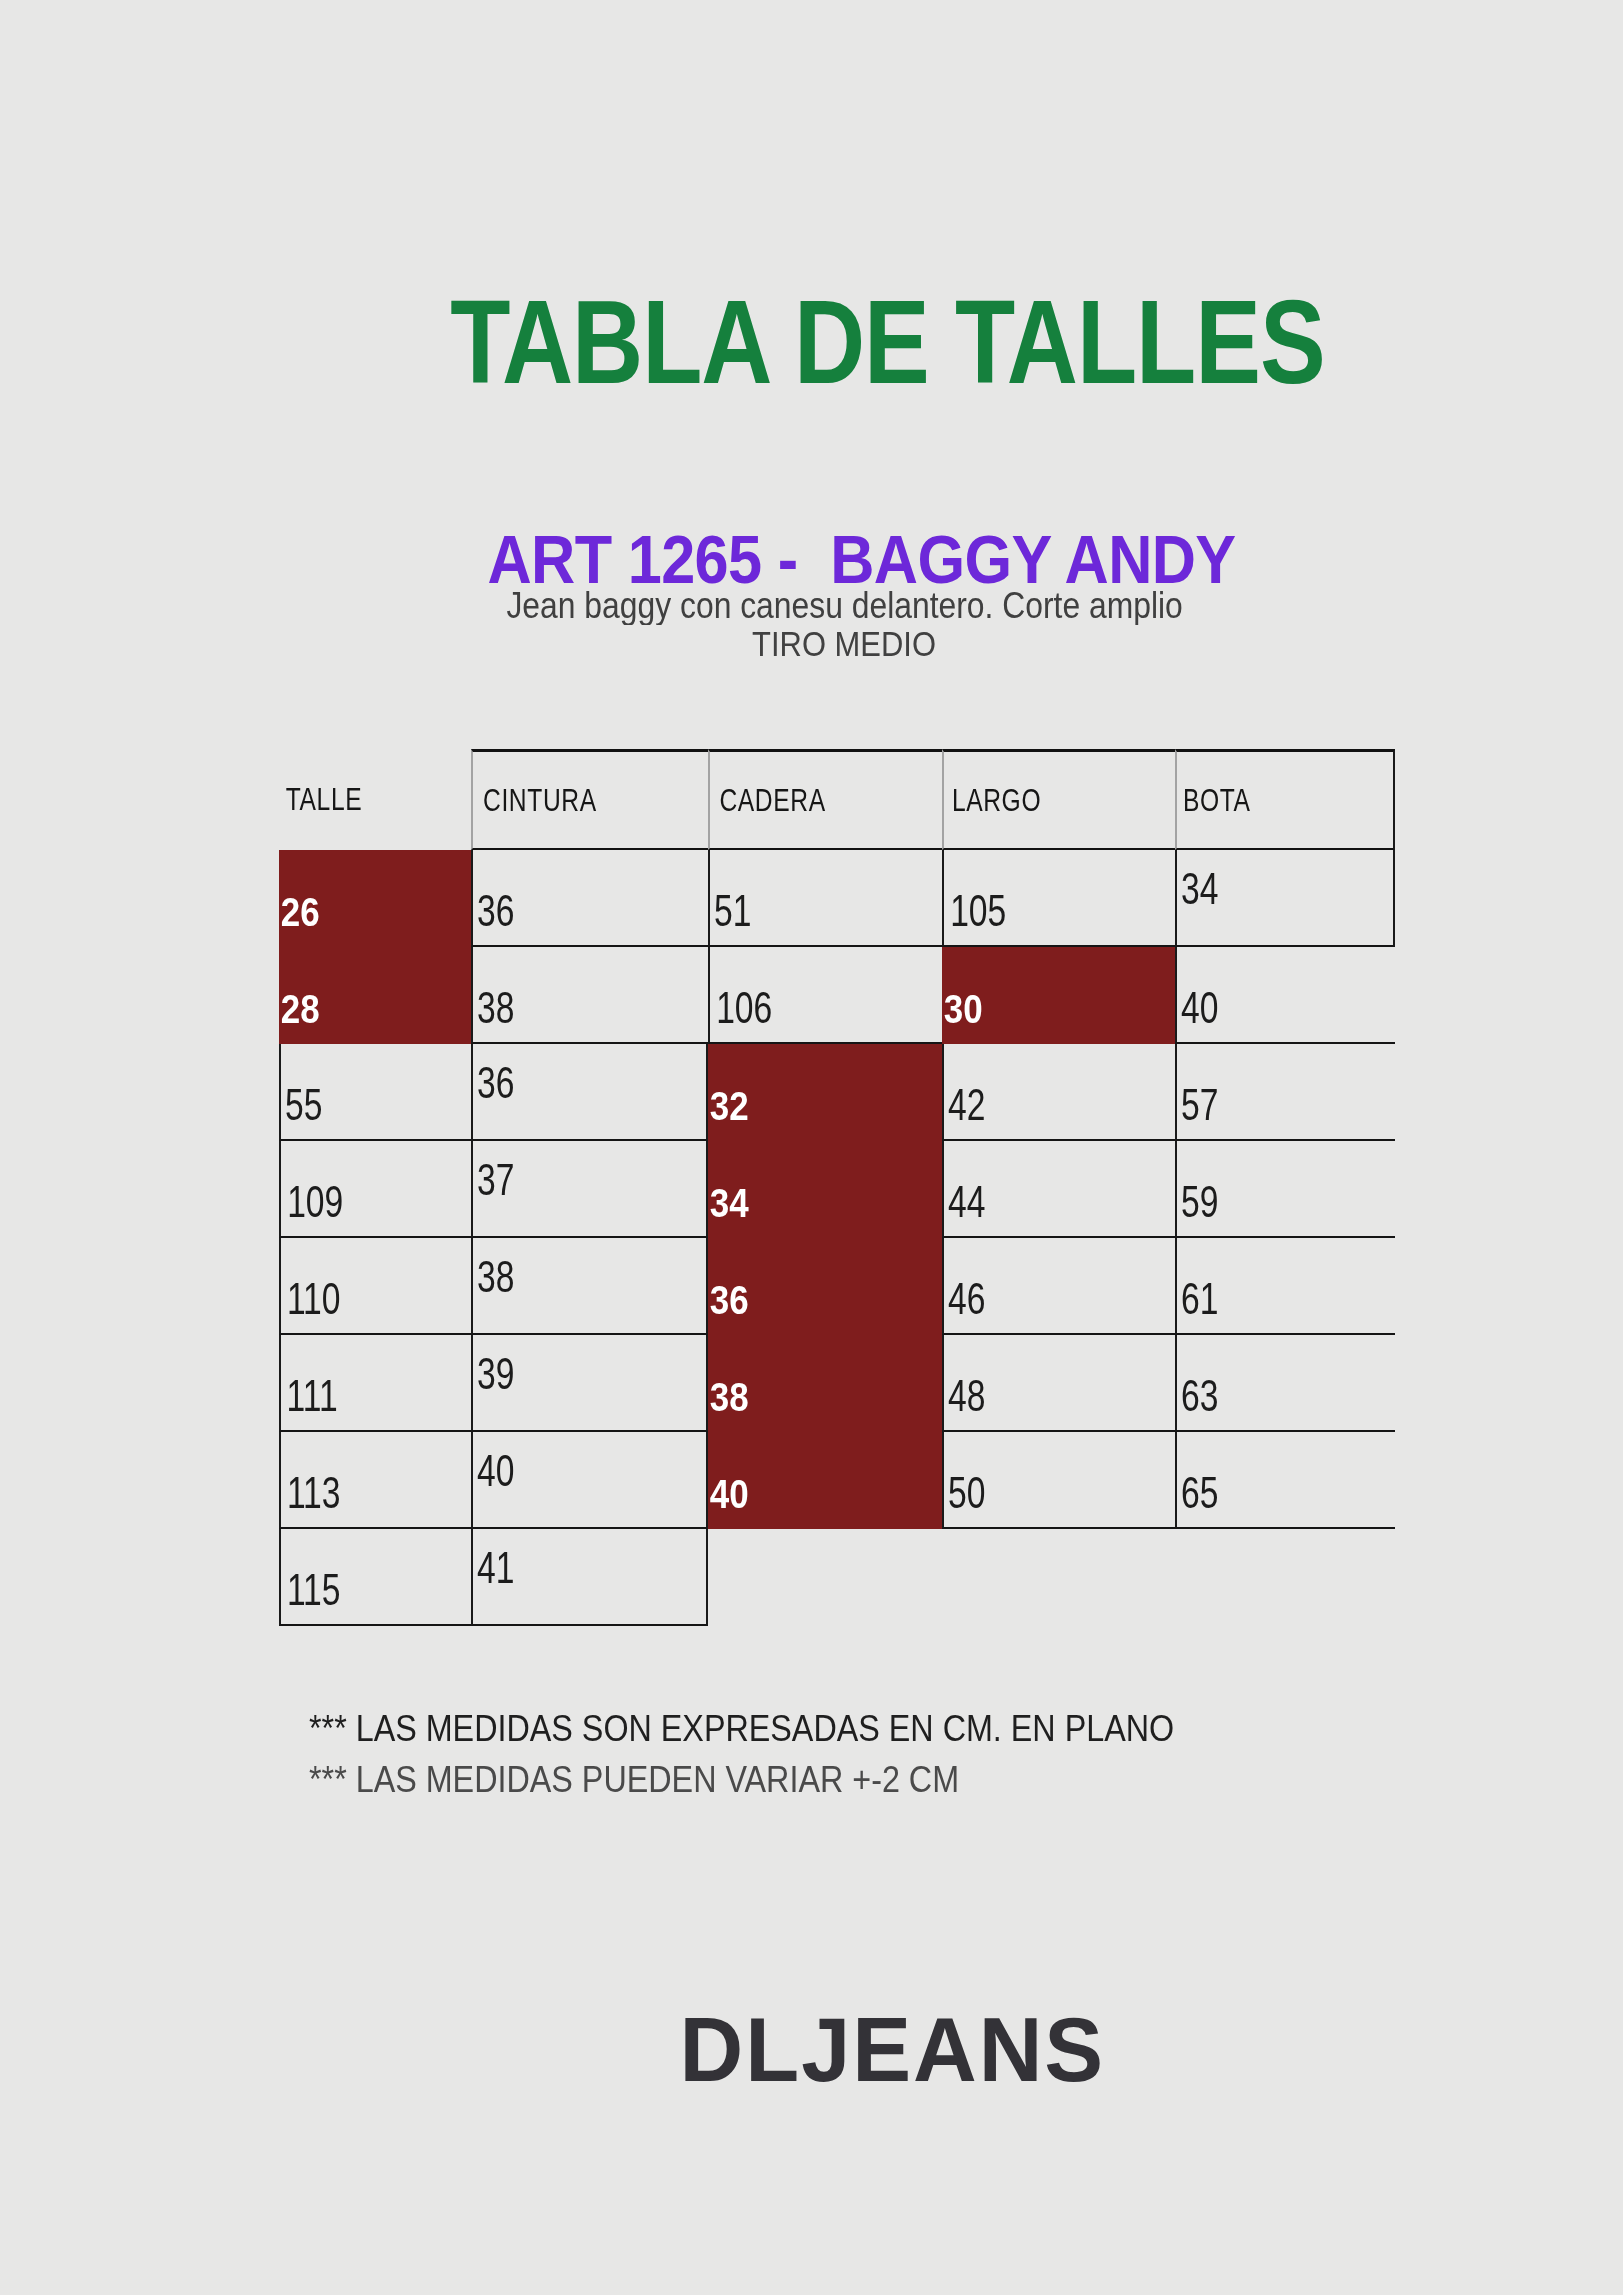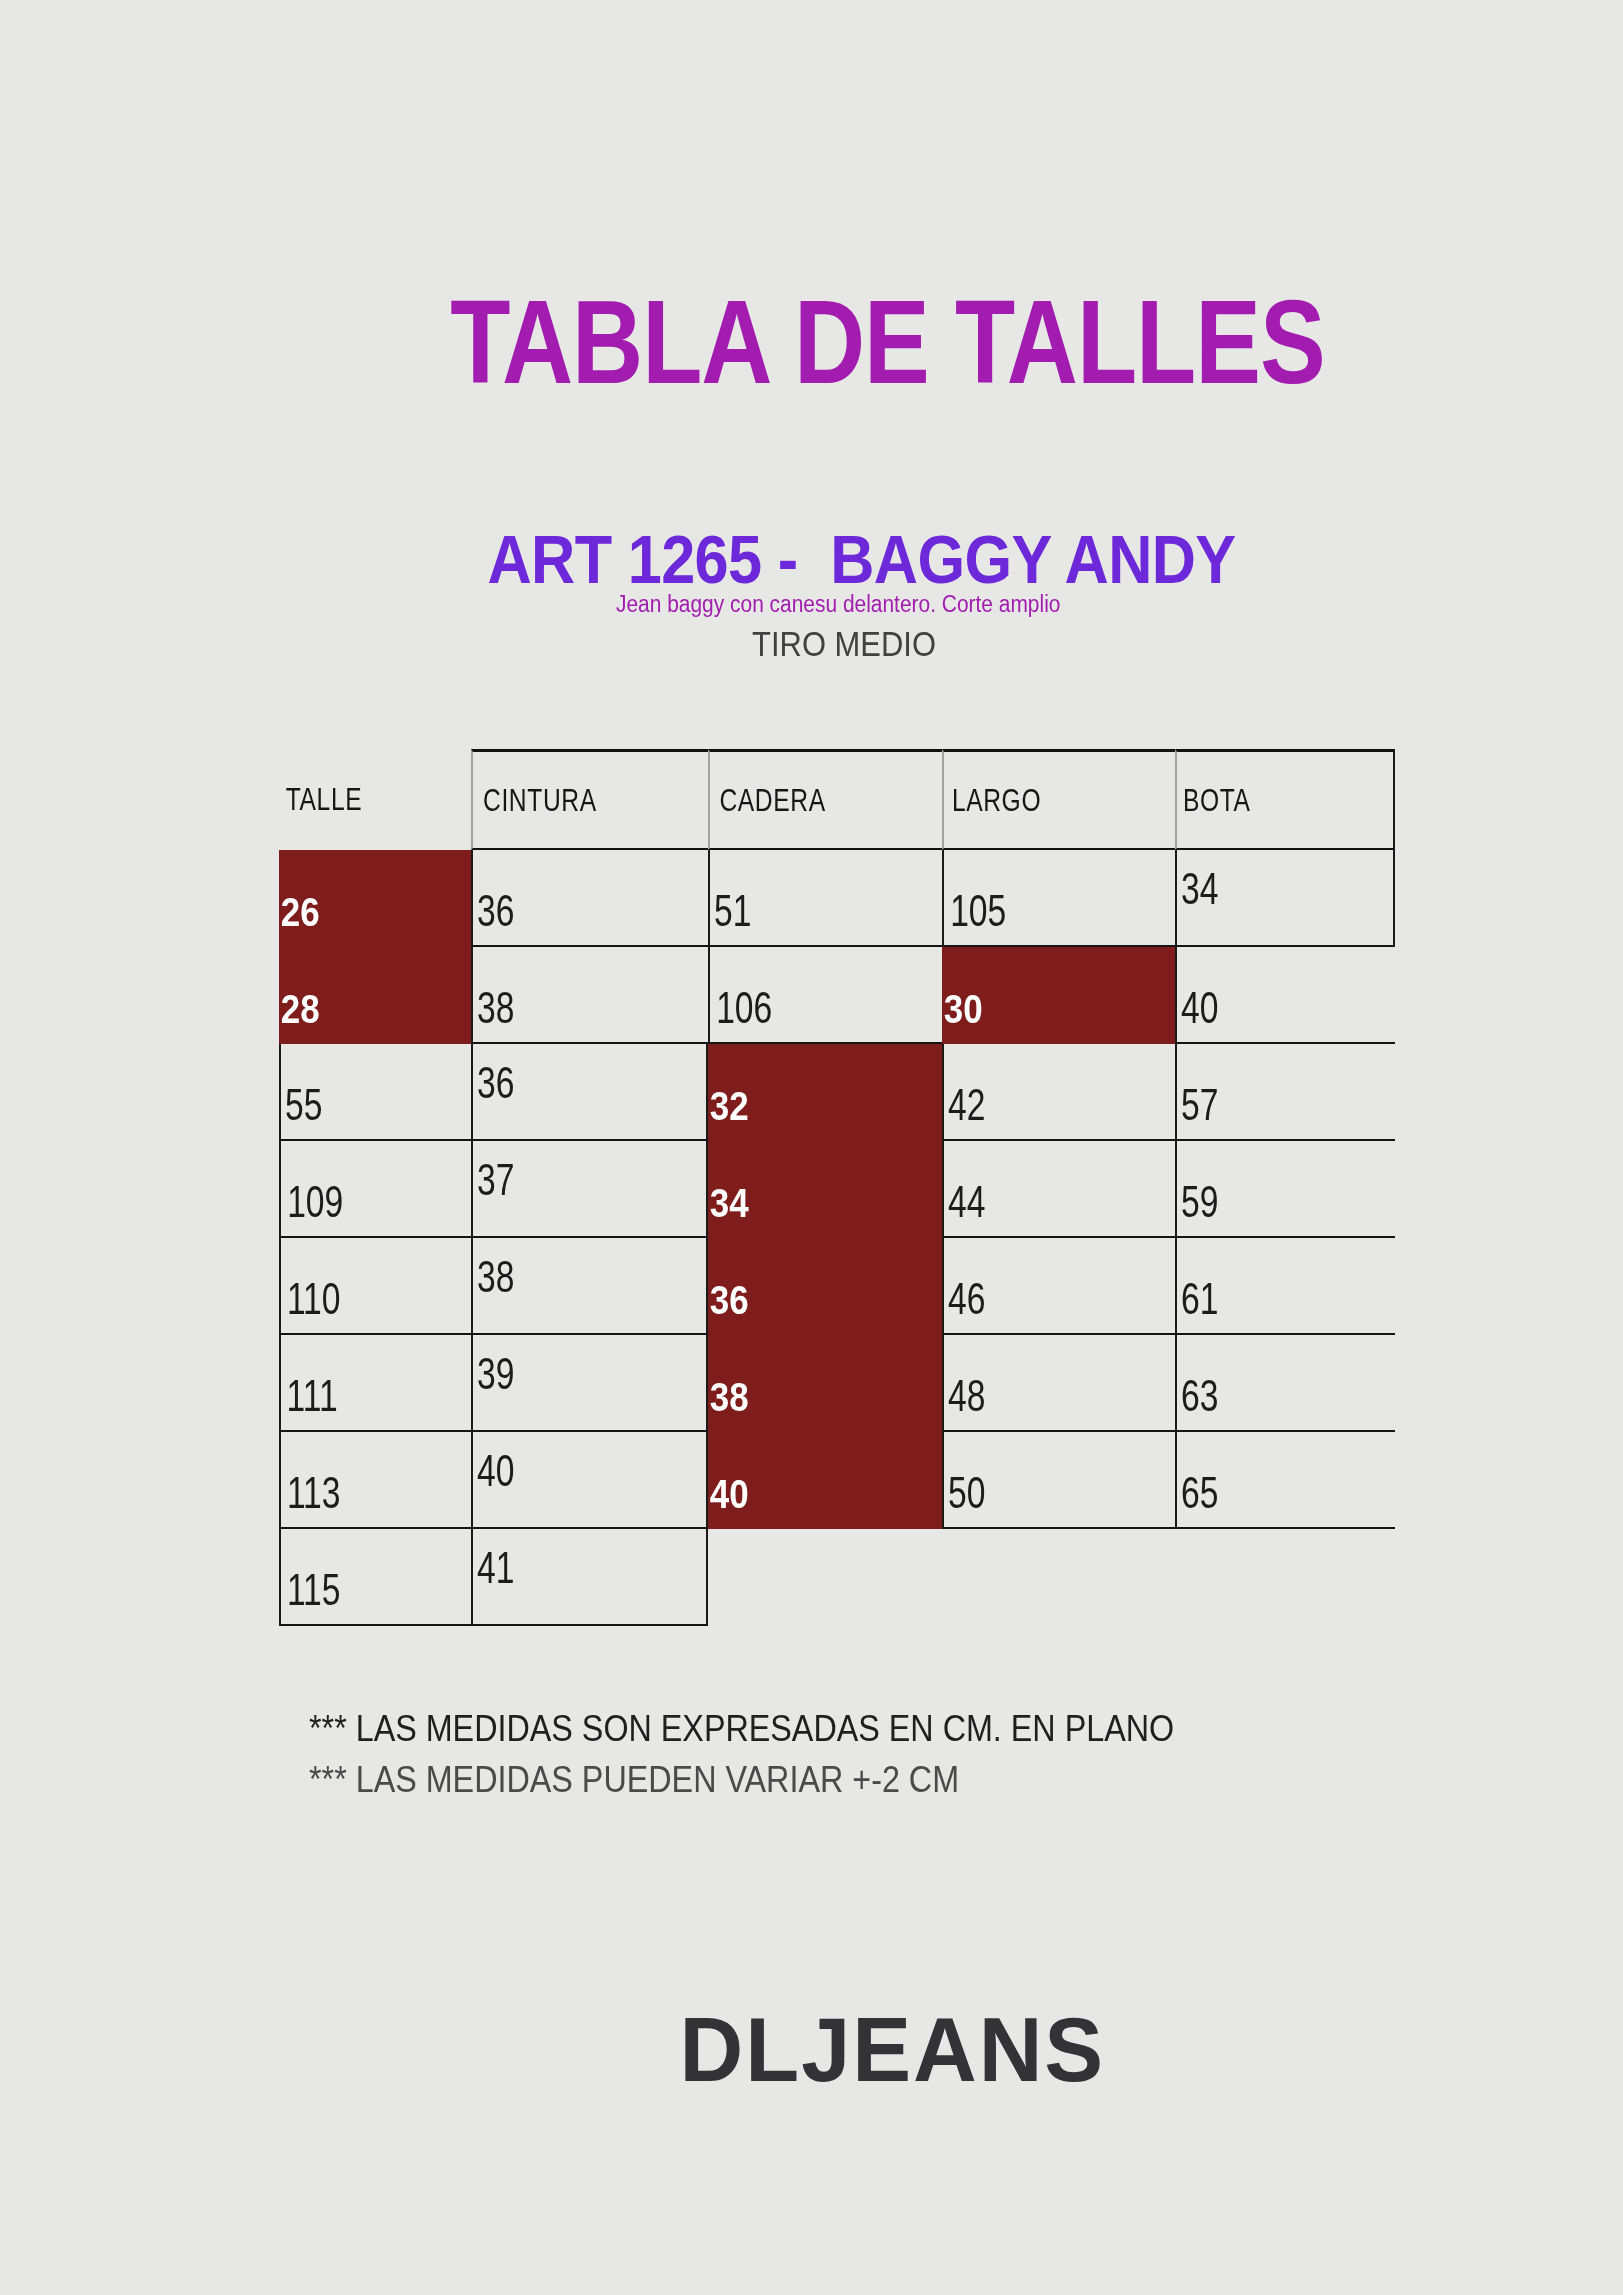--- a/index.html
+++ b/index.html
@@ -25,39 +25,39 @@
   .squeeze {
     display: inline-block;
     transform-origin: center center;
   }
   
   .main-title {
     top: 171px;
     font-size: 116px;
     line-height: 114px;
     font-weight: bold;
-    color: #a21caf;
+    color: #15803d;
     letter-spacing: -1.3px;
   }
   .main-title .squeeze { transform: scale(0.85, 1.02); }
   
   .article-line {
     top: 450px;
     font-size: 68px;
     line-height: 73px;
     font-weight: bold;
     color: #6d28d9;
     letter-spacing: -0.7px;
   }
   .article-line .squeeze { transform: scale(0.90, 1.02); }
   .description-line {
     top: 546px;
-    font-size: 23px;
+    font-size: 35px;
     line-height: 39px;
-    color: #a21caf;
+    color: #404040;
   }
   .description-line .squeeze { transform: scale(0.91, 1.05); }
   .fit-line {
     top: 588px;
     font-size: 34px;
     line-height: 37px;
     color: #414141;
   }
   .fit-line .squeeze { transform: scale(0.91, 1.05); }
 

